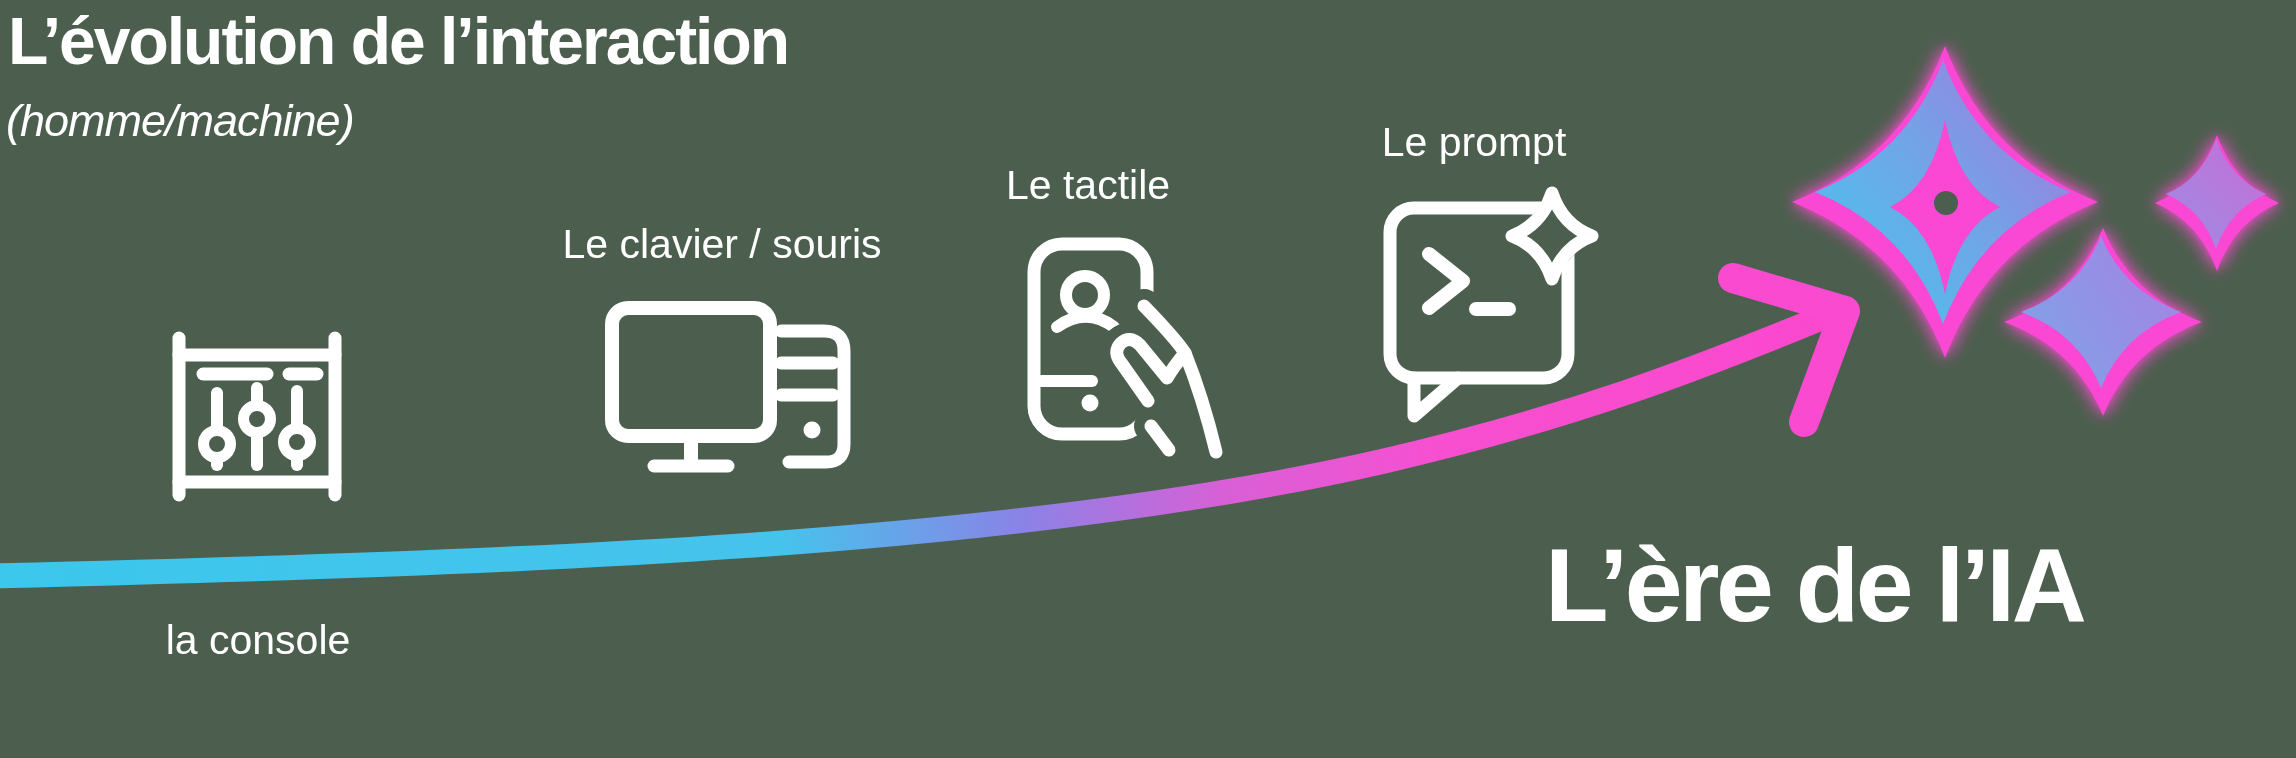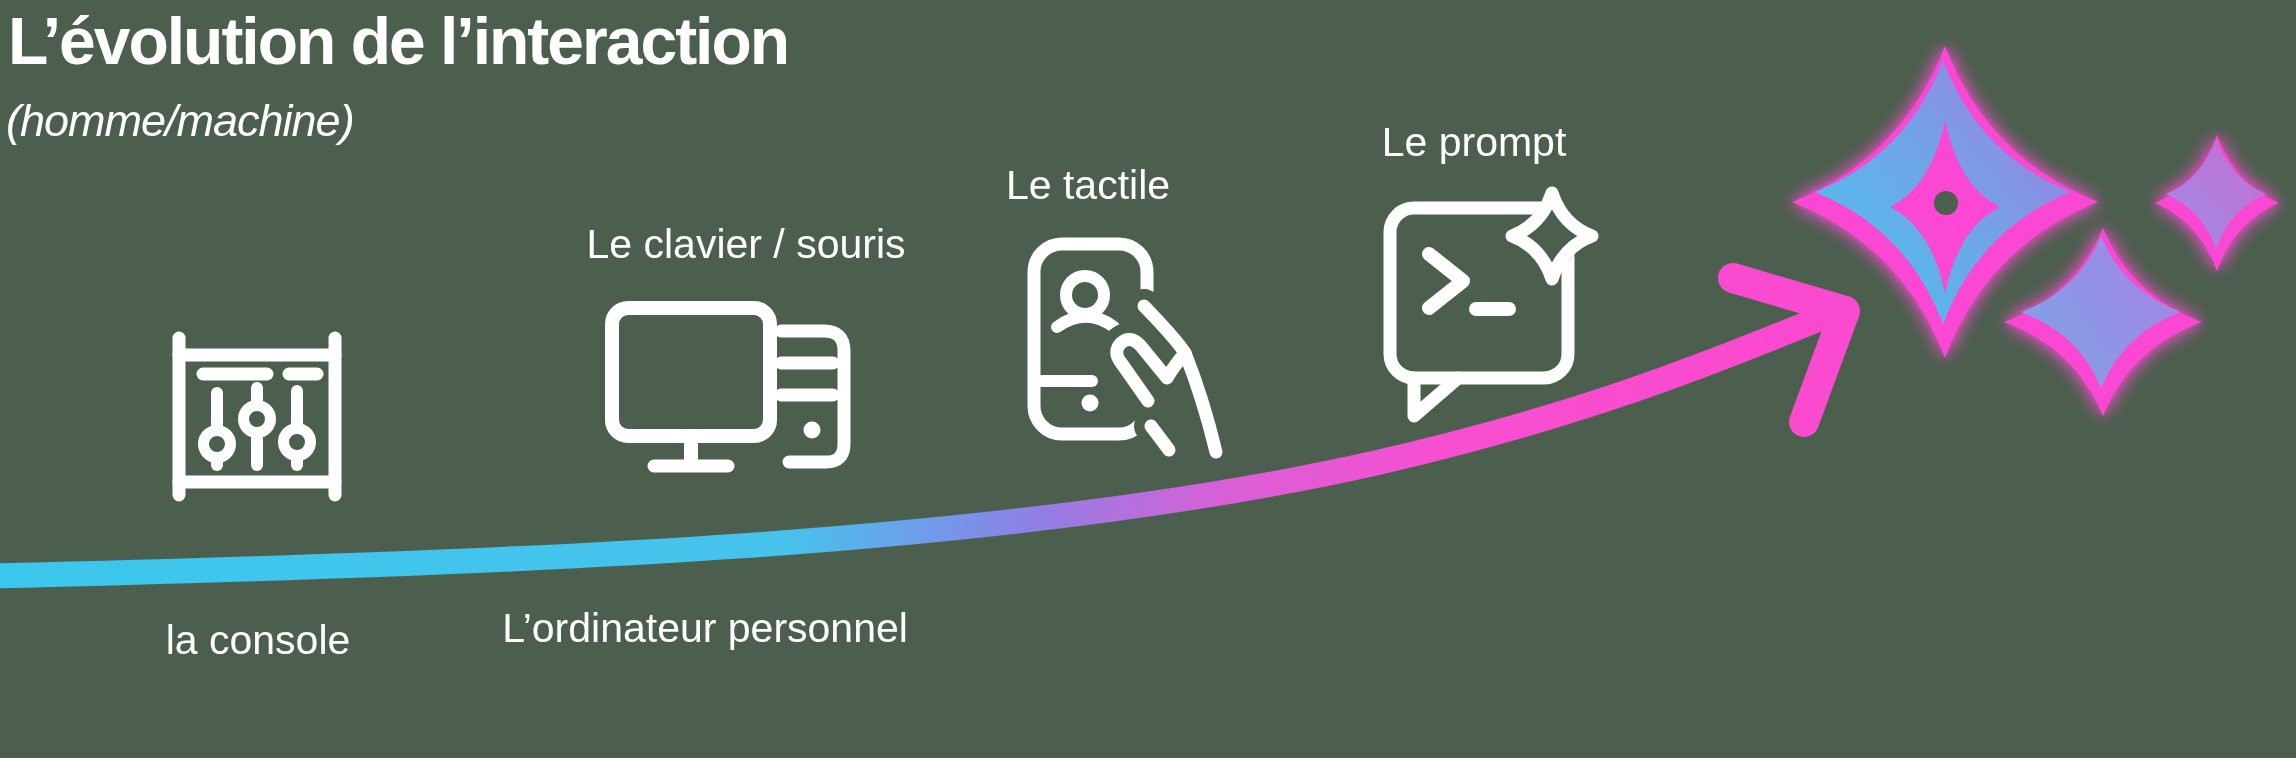--- a/index.html
+++ b/index.html
@@ -11,21 +11,21 @@
     font-family:"Liberation Sans", sans-serif;
     color:#FFFFFF;
   }
   .scene{position:absolute;left:0;top:0;width:2296px;height:758px;}
   .glow{filter:drop-shadow(0 0 9px rgba(250,75,208,0.85)) drop-shadow(0 0 3px rgba(250,75,208,0.6));}
   .txt{position:absolute;white-space:nowrap;line-height:1;}
   .title-main{left:8px;top:8px;font-size:66px;font-weight:bold;letter-spacing:-2px;}
   .title-sub{left:6px;top:98px;font-size:45px;font-style:italic;font-weight:normal;letter-spacing:-1px;}
   .stage-label{transform:translateX(-50%);font-size:41px;font-weight:500;}
   .lbl-1t{left:255px;top:256px;}
-  .lbl-2t{left:722px;top:224px;margin-left:24px;}
+  .lbl-2t{left:722px;top:224px;}
   .lbl-3t{left:1088px;top:165px;}
   .lbl-4t{left:1474px;top:122px;}
   .lbl-1b{left:258px;top:620px;}
   .lbl-2b{left:705px;top:608px;}
   .lbl-3b{left:1113px;top:592px;}
   .era{left:1545px;top:533px;font-size:104px;font-weight:bold;letter-spacing:-3.5px;}
 </style>
 </head>
 <body>
 
@@ -138,15 +138,15 @@
   </svg>
 
   <div class="txt title-main">L’évolution de l’interaction</div>
   <div class="txt title-sub">(homme/machine)</div>
 
   <div class="txt stage-label lbl-2t">Le clavier / souris</div>
   <div class="txt stage-label lbl-3t">Le tactile</div>
   <div class="txt stage-label lbl-4t">Le prompt</div>
 
   <div class="txt stage-label lbl-1b">la console</div>
-  <div class="txt stage-label lbl-2b">L’ordinateur personnel</div>
 
+  <div class="txt era">L’ère de l’IA</div>
 </div>
 
 </body></html>

